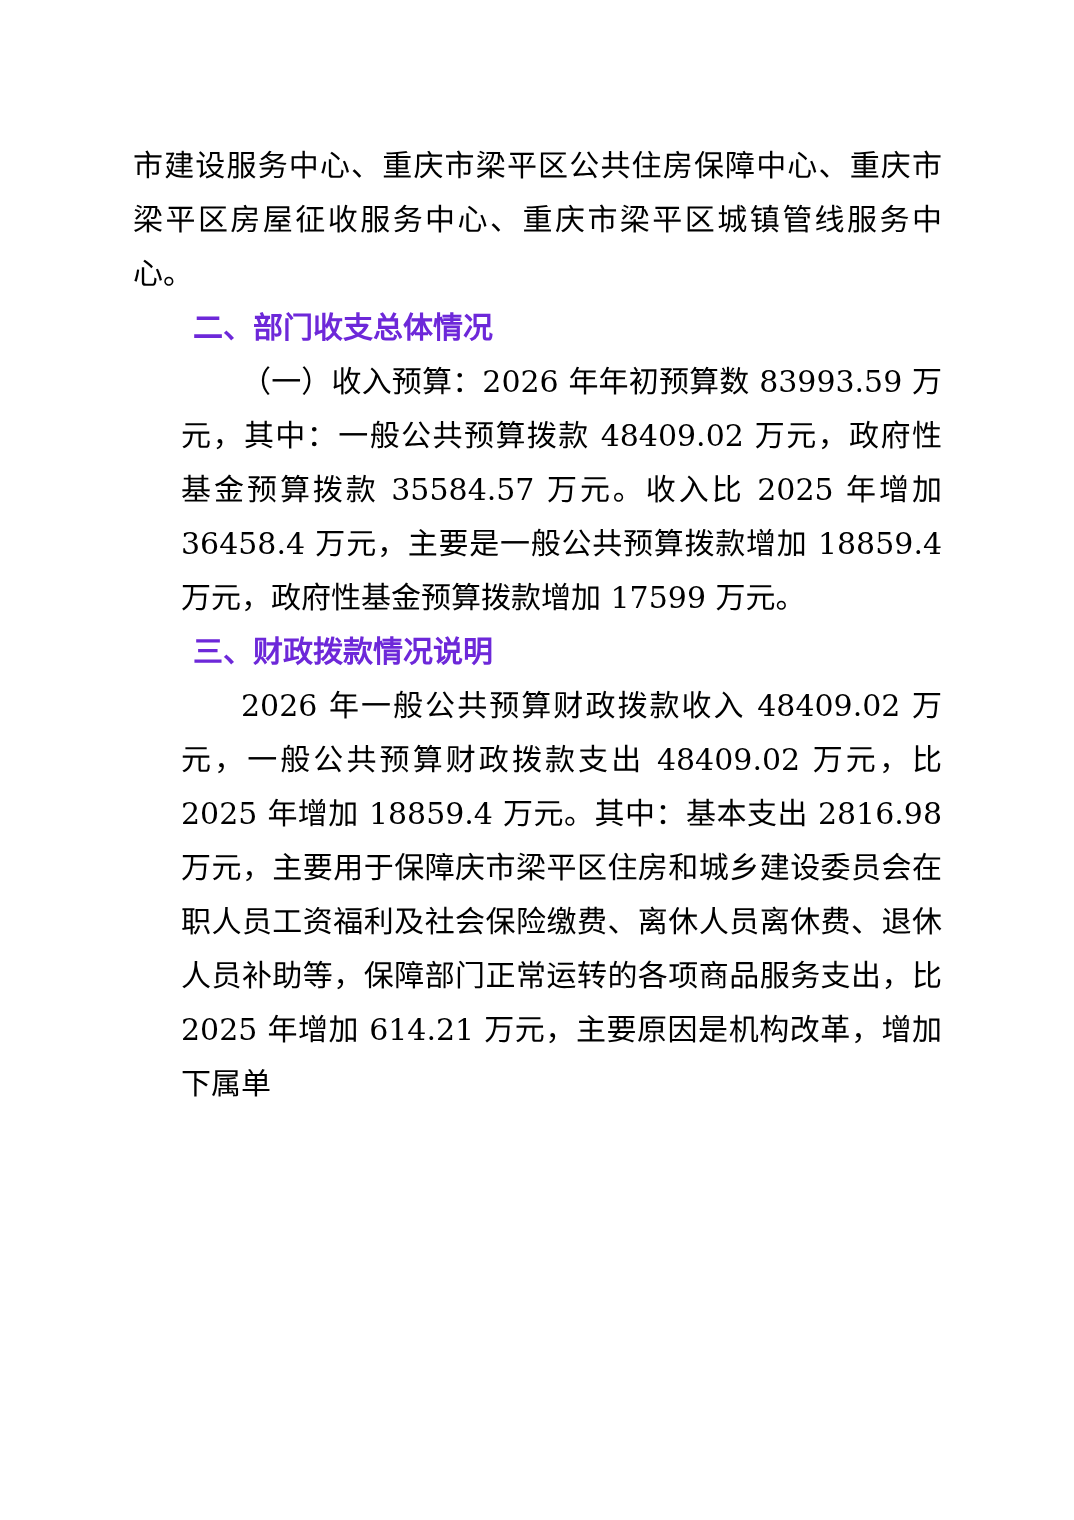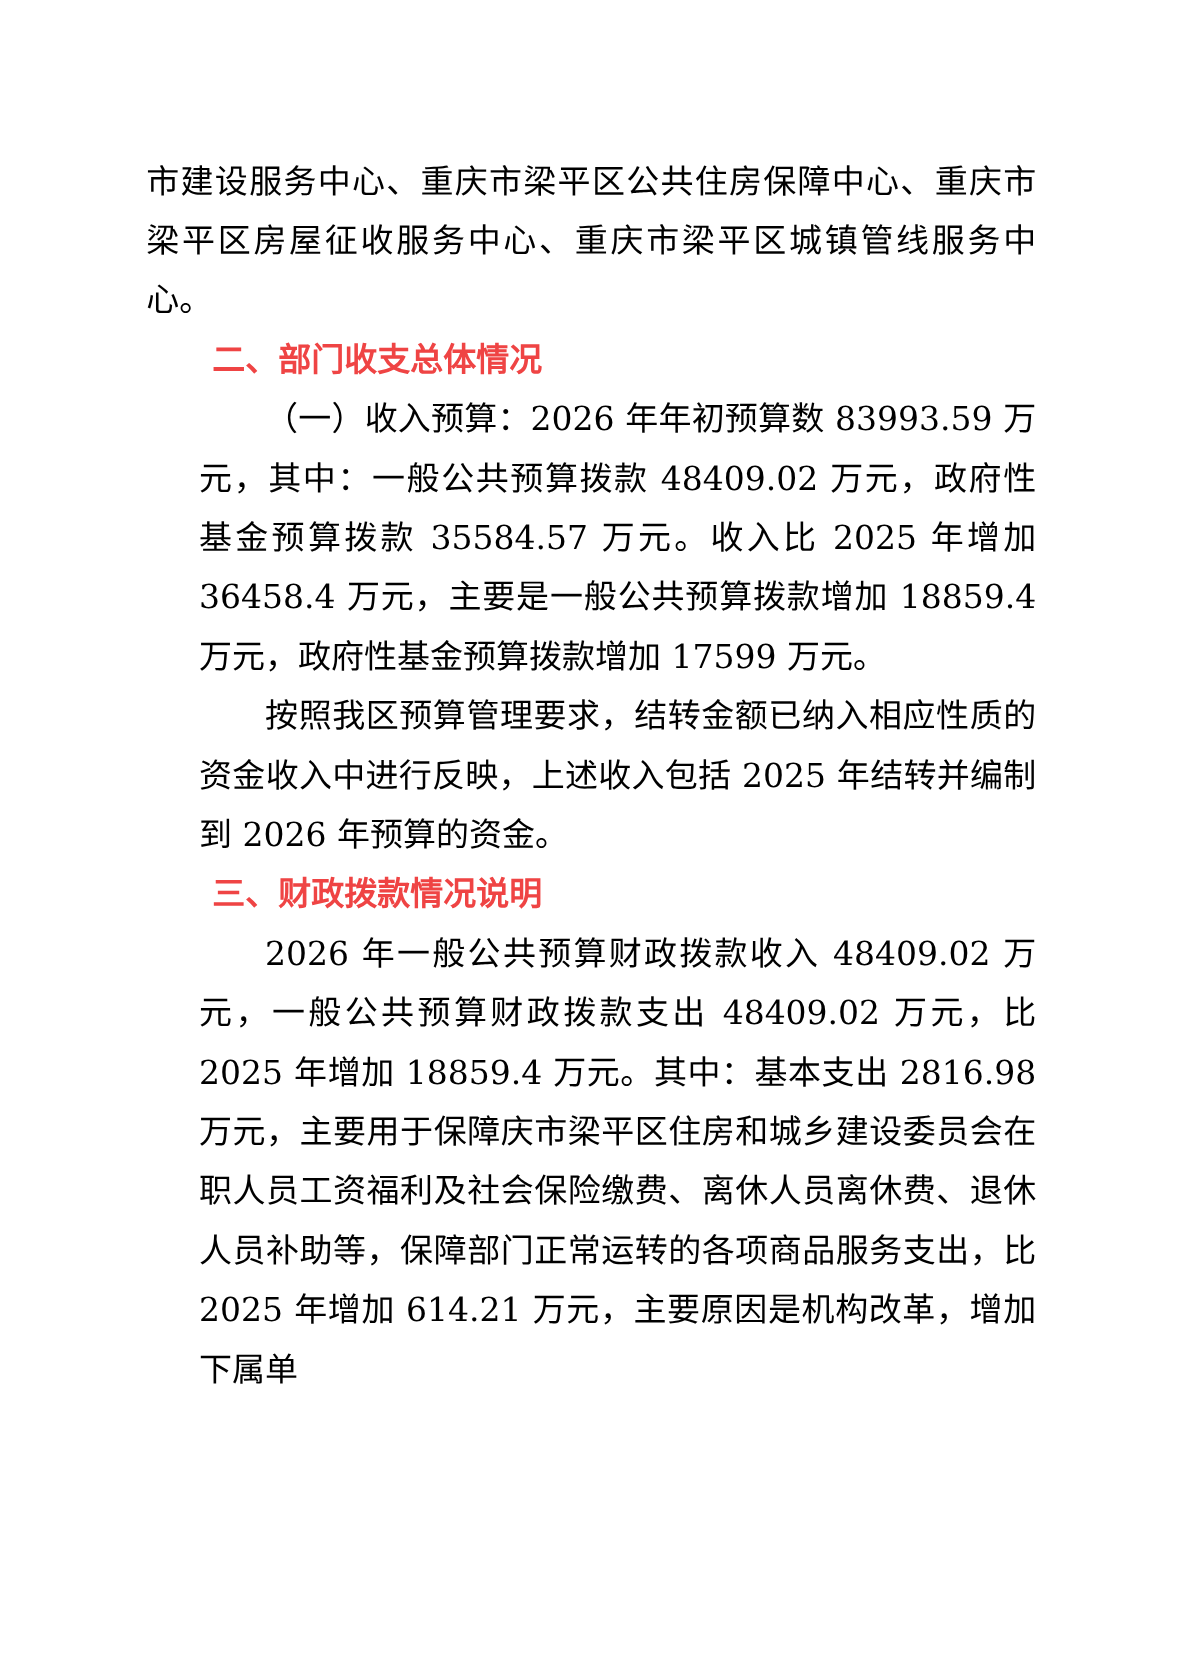--- a/index.html
+++ b/index.html
@@ -36,34 +36,33 @@
     margin-left: 48px;
   }
   .heading {
     margin: 0;
     font-family: "DejaVu Sans", "Liberation Sans", sans-serif;
     font-weight: bold;
     font-size: 30px;
     line-height: 54px;
     text-indent: 2em;
     text-align: left;
-    color: #ef4444;
+    color: #6d28d9;
   }
 </style>
 </head>
 <body>
 
 <div class="page">
 
   <p class="para">市建设服务中心、重庆市梁平区公共住房保障中心、重庆市梁平区房屋征收服务中心、重庆市梁平区城镇管线服务中心。</p>
 
   <h2 class="heading">二、部门收支总体情况</h2>
 
   <p class="para indent">（一）收入预算：2026 年年初预算数 83993.59 万元，其中：一般公共预算拨款 48409.02 万元，政府性基金预算拨款 35584.57 万元。收入比 2025 年增加 36458.4 万元，主要是一般公共预算拨款增加 18859.4 万元，政府性基金预算拨款增加 17599 万元。</p>
 
-  <p class="para indent">按照我区预算管理要求，结转金额已纳入相应性质的资金收入中进行反映，上述收入包括 2025 年结转并编制到 2026 年预算的资金。</p>
 
 
   <h2 class="heading">三、财政拨款情况说明</h2>
 
   <p class="para indent">2026 年一般公共预算财政拨款收入 48409.02 万元，一般公共预算财政拨款支出 48409.02 万元，比 2025 年增加 18859.4 万元。其中：基本支出 2816.98 万元，主要用于保障庆市梁平区住房和城乡建设委员会在职人员工资福利及社会保险缴费、离休人员离休费、退休人员补助等，保障部门正常运转的各项商品服务支出，比 2025 年增加 614.21 万元，主要原因是机构改革，增加下属单</p>
 
 </div>
 
 </body></html>

